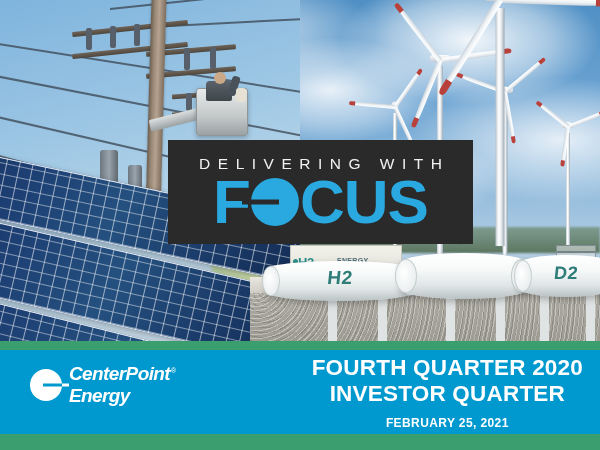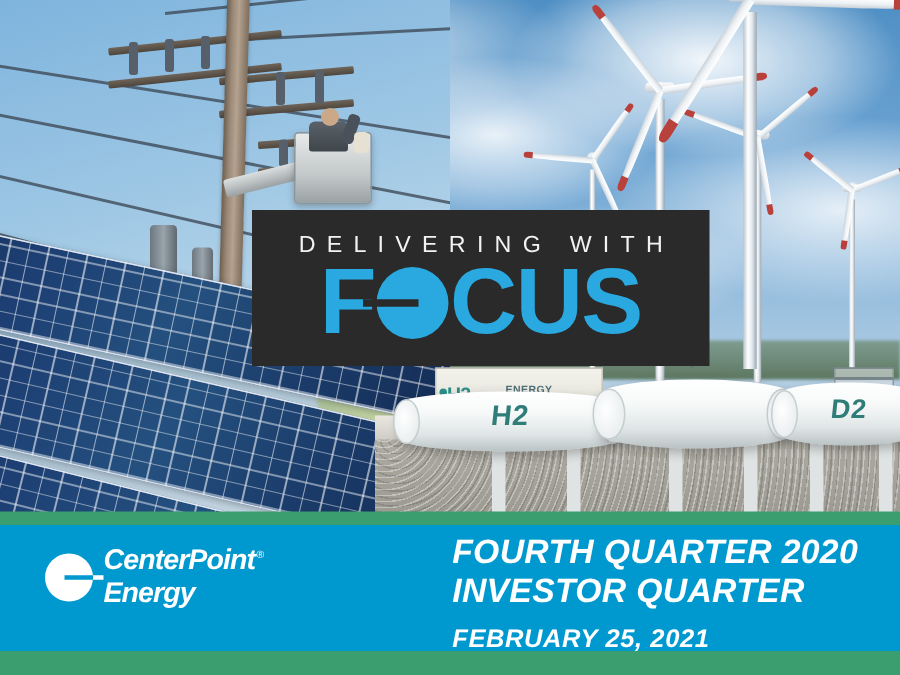--- a/index.html
+++ b/index.html
@@ -296,30 +296,29 @@
     font-size:7px; font-style:normal; font-weight:400;
     vertical-align:super; margin-left:1px;
   }
   .cpline2 {
     color:#fff; font-weight:700; font-style:italic;
     font-size:19px; letter-spacing:-.6px; margin-top:3px;
   }
 
   
   .titleblock {
-    position:absolute; right:28px; top:355px;
-    text-align:left;
-    font-style:italic;
+    position:absolute; right:17px; top:355px;
+    text-align:center;
   }
   .title1, .title2 {
     color:#ffffff; font-weight:700; font-size:22.5px;
     letter-spacing:.2px; line-height:26px; white-space:nowrap;
   }
   .datetext {
-    color:#ffffff; font-weight:700; font-size:17px;
+    color:#ffffff; font-weight:700; font-size:12px;
     letter-spacing:.4px; margin-top:9px; white-space:nowrap;
   }
 </style>
 </head>
 <body>
 
 <div id="slide">
 
   <div class="photo">
 

